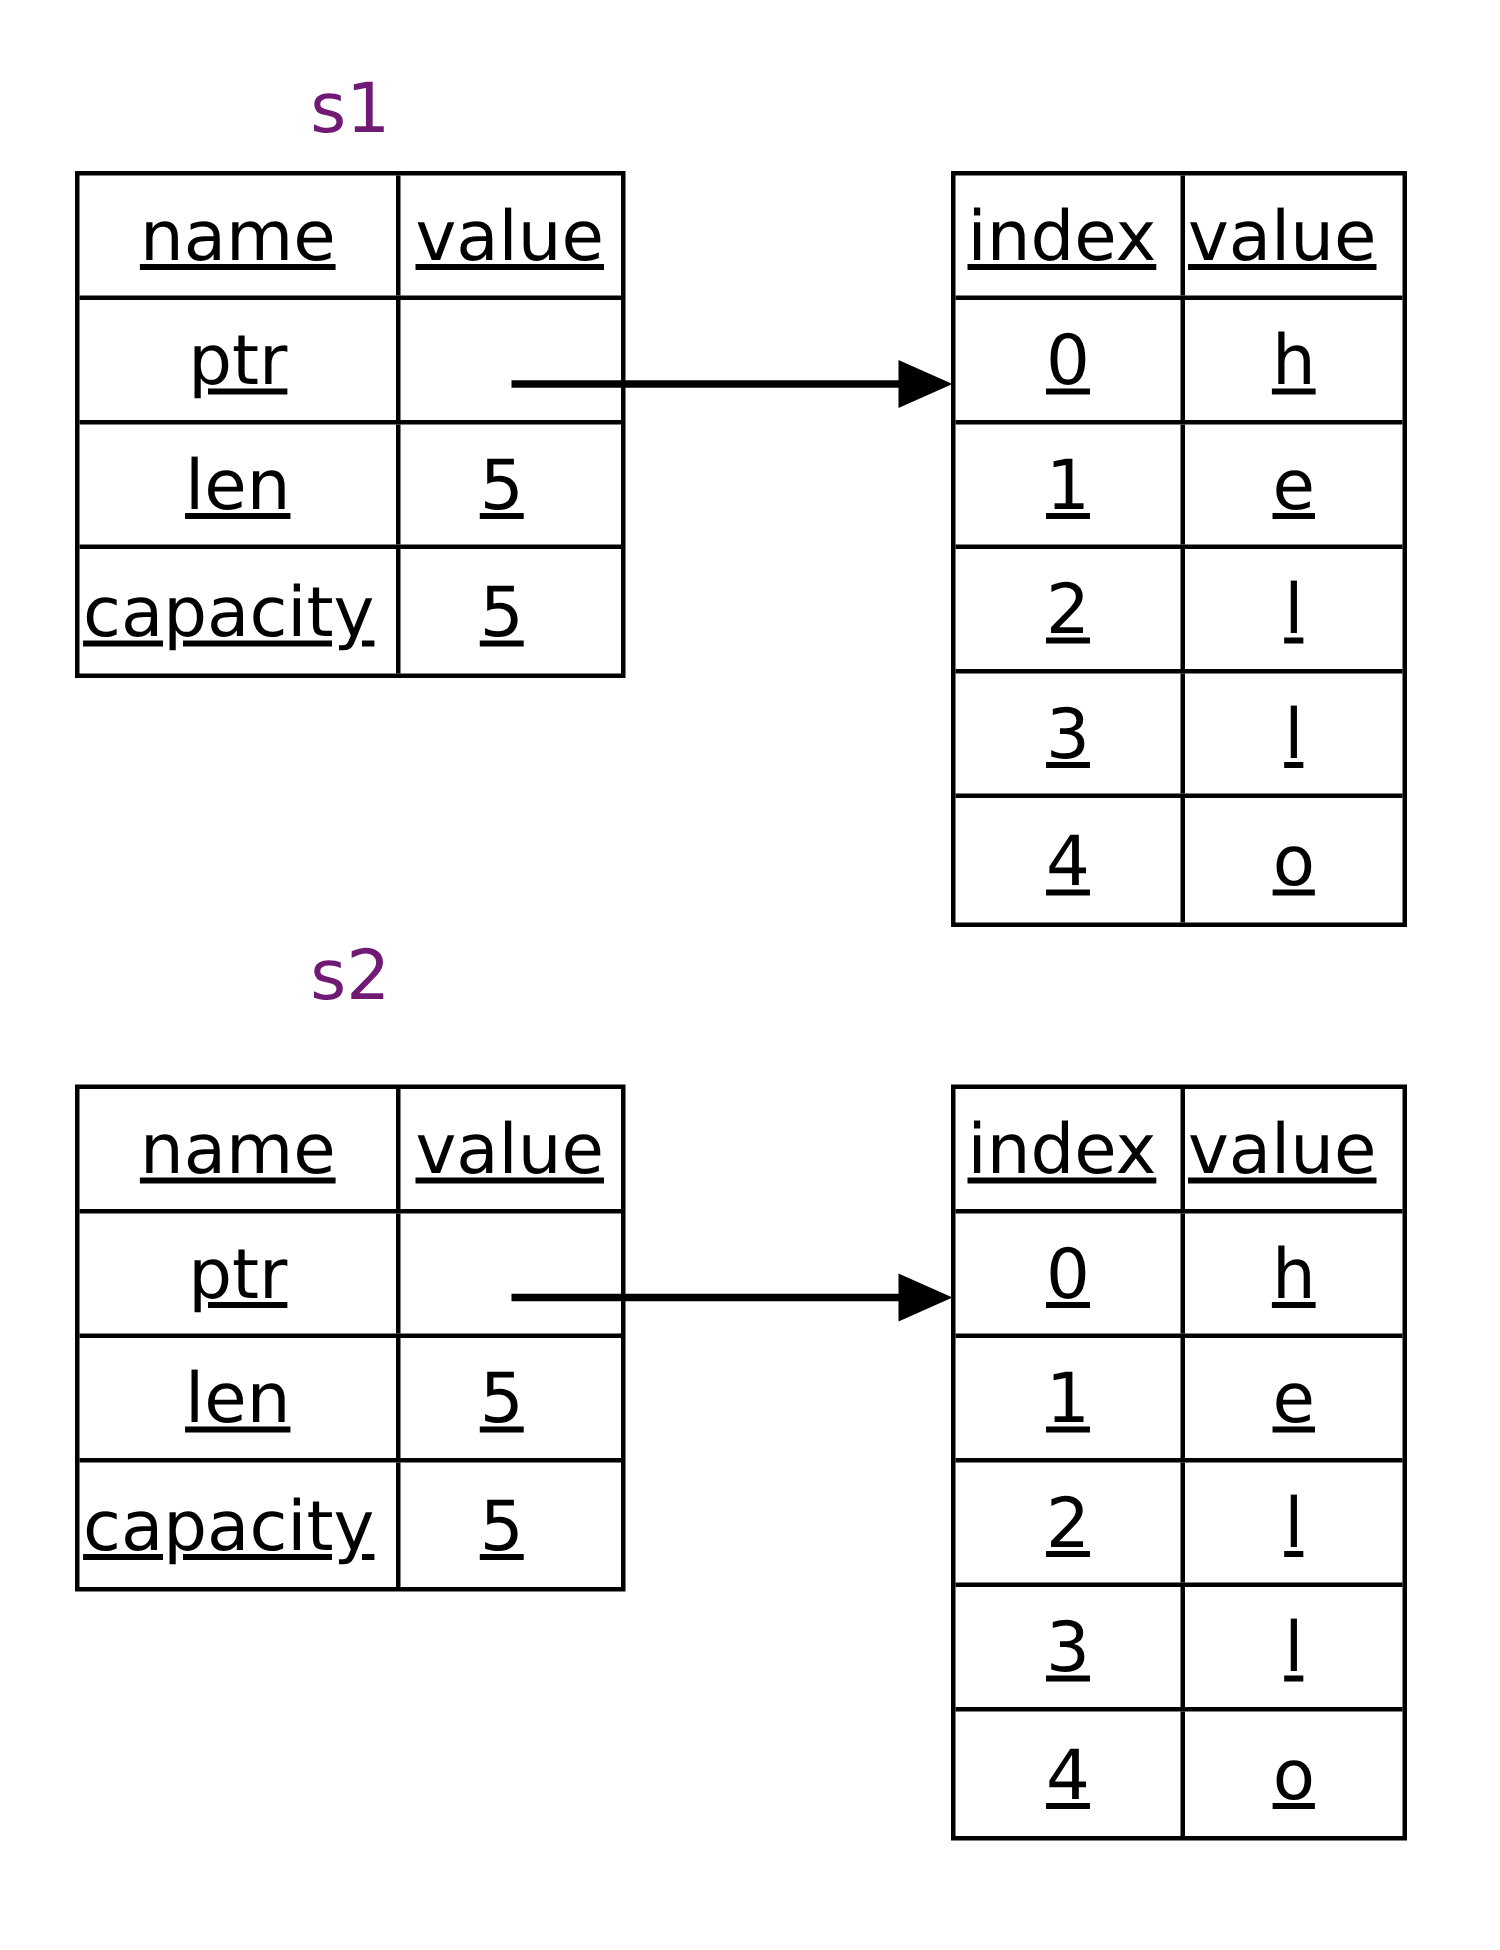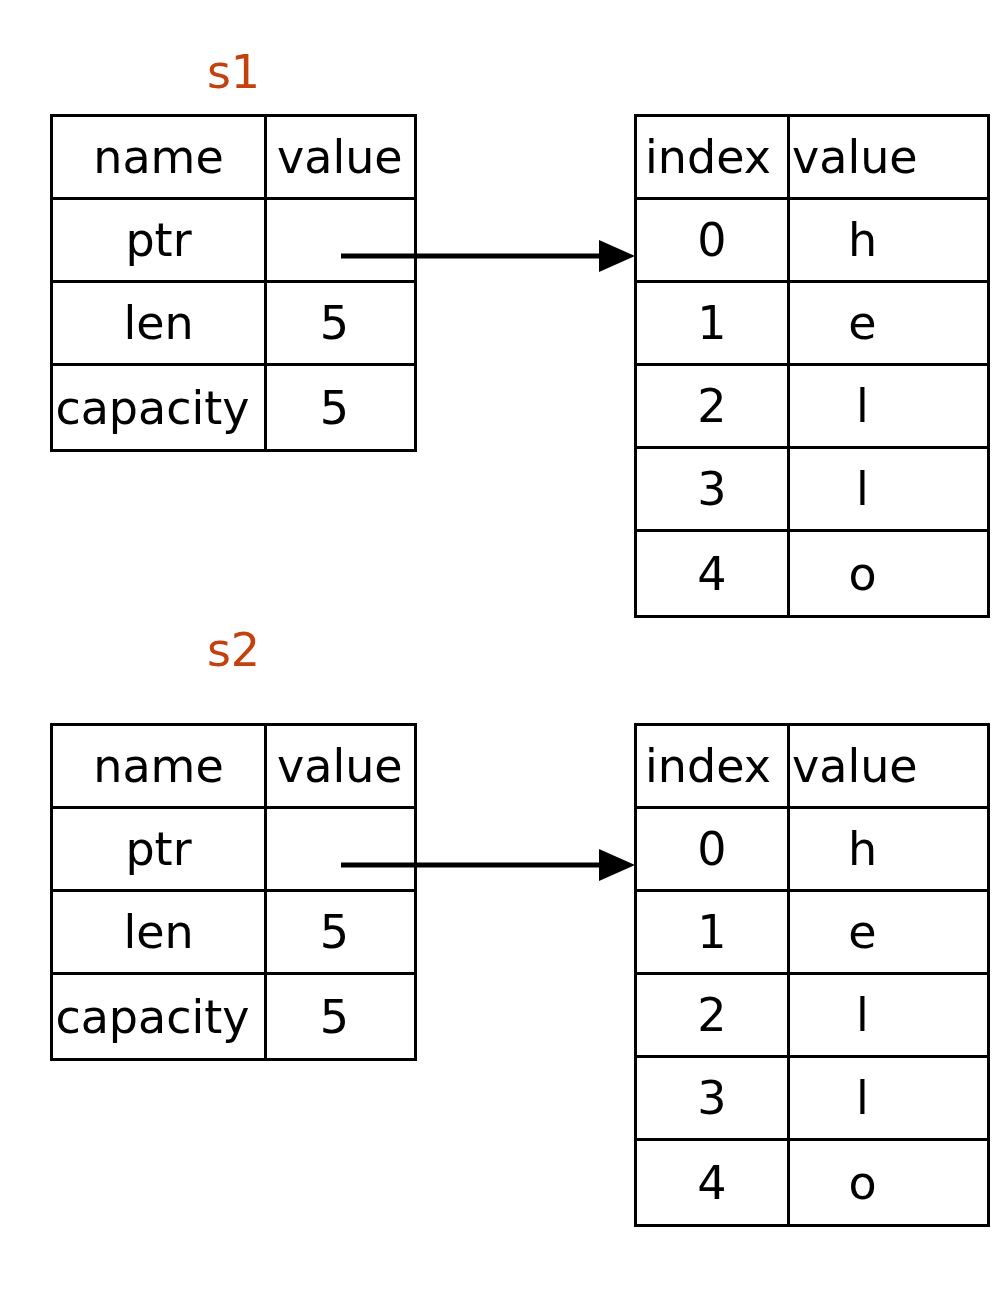--- a/index.html
+++ b/index.html
@@ -24,30 +24,31 @@
   }
 
   
   .group-title {
     position: absolute;
     width: 367px;
     left: 50px;
     text-align: center;
     font-size: 46px;
     line-height: 56px;
-    color: #c2410c;
+    color: #701a75;
     white-space: nowrap;
   }
 
   
   .tbl {
     position: absolute;
     box-sizing: border-box;
     border: 3px solid #000000;
     background: transparent;
+    text-decoration: underline;
   }
   .tbl-row {
     position: relative;
     box-sizing: border-box;
     height: 83px;
     border-bottom: 3px solid #000000;
     display: flex;
     align-items: stretch;
   }
   .tbl-row:last-child {
@@ -67,21 +68,21 @@
   .cell.left-col {
     border-right: 3px solid #000000;
   }
 
   
   .struct-tbl { width: 367px; }
   .struct-tbl .cell.left-col { width: 214px; }
   .struct-tbl .cell.right-col { width: 147px; }
 
   
-  .buf-tbl { width: 356px; }
+  .buf-tbl { width: 304px; }
   .buf-tbl .cell.left-col { width: 153px; }
   .buf-tbl .cell.right-col { width: 145px; }
 
   
   .cell.hdr { justify-content: flex-start; padding-left: 8px; }
   .struct-tbl .cell.hdr.left-col { justify-content: center; padding-left: 0; }
   .struct-tbl .cell.hdr.right-col { justify-content: flex-start; padding-left: 10px; }
   .buf-tbl .cell.hdr.left-col { justify-content: flex-start; padding-left: 8px; }
   .buf-tbl .cell.hdr.right-col { justify-content: flex-start; padding-left: 2px; }
 

